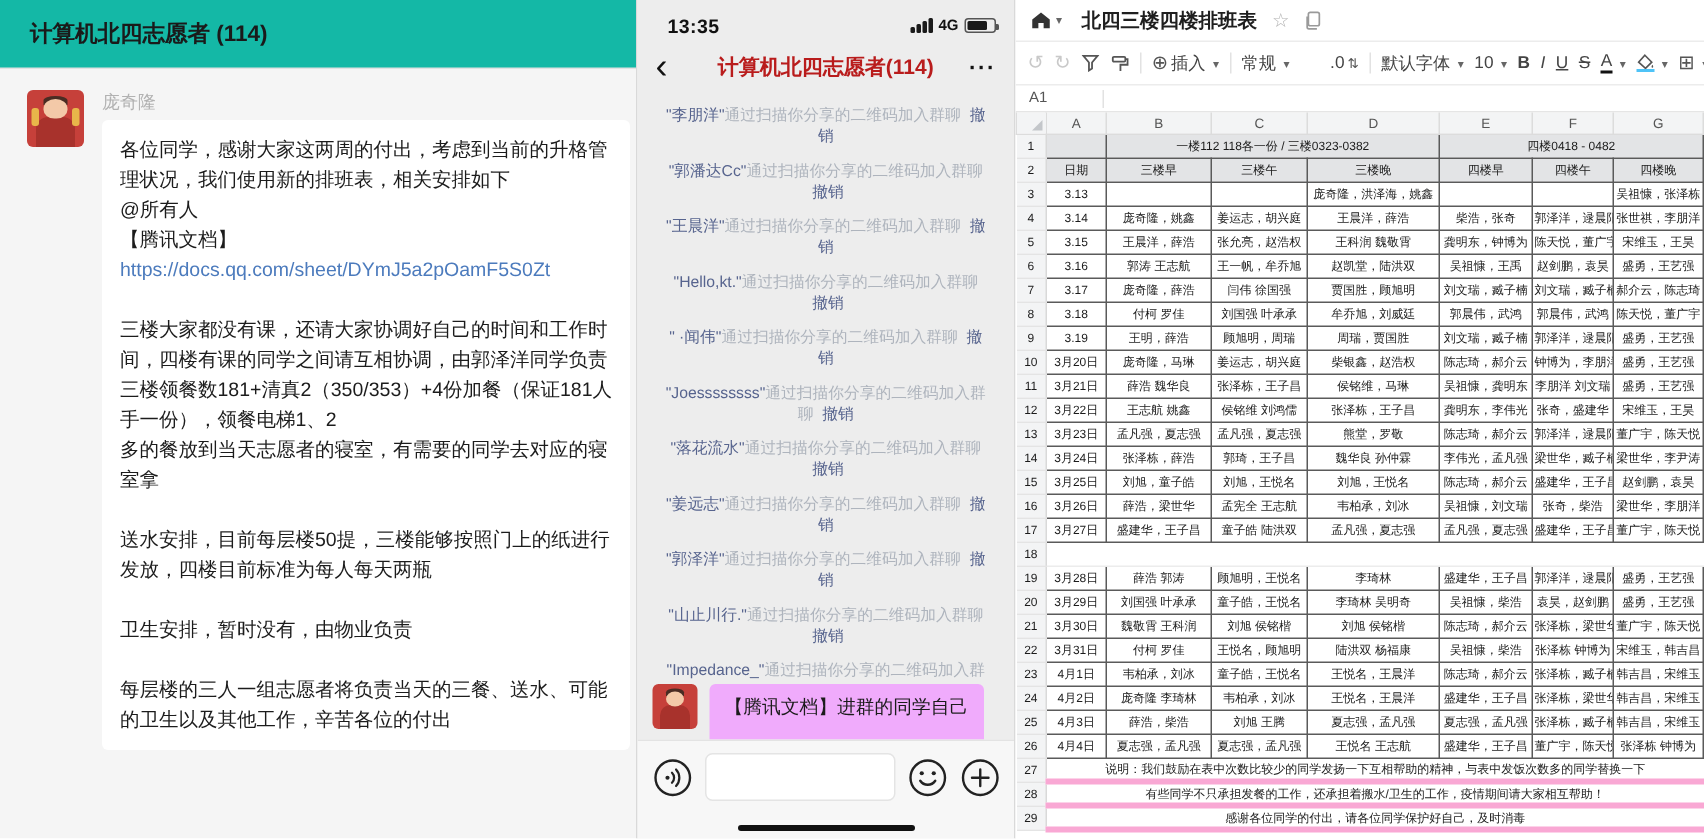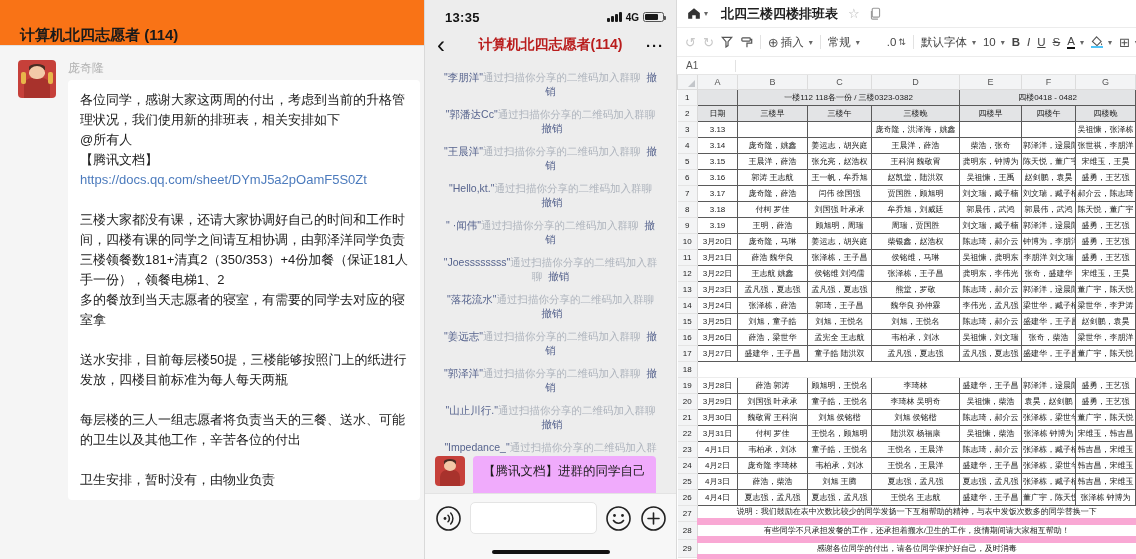--- a/index.html
+++ b/index.html
@@ -3,22 +3,22 @@
 <meta charset="utf-8">
 <style>
   * { margin:0; padding:0; box-sizing:border-box; }
   html,body { width:1136px; height:559px; overflow:hidden; background:#fff;
     font-family:"Liberation Sans","DejaVu Sans",sans-serif; }
   .page { position:relative; width:1136px; height:559px; background:#fff; }
 
   
   .left-panel { position:absolute; left:0; top:0; width:425px; height:559px;
     background:#f5f5f5; border-right:1px solid #d9d9d9; }
-  .left-header { height:46px; background:#f97316; border-bottom:1px solid #e2e2e2;
-    display:flex; align-items:flex-end; padding:0 20px; }
+  .left-header { height:46px; background:#14b8a6; border-bottom:1px solid #e2e2e2;
+    display:flex; align-items:center; padding:0 20px; }
   .left-title { font-size:15px; font-weight:bold; color:#1a1a1a; }
   .chat-body { position:relative; padding:14px 14px 0 18px; }
   .avatar { width:38px; height:38px; border-radius:4px; background:#c6403a;
     position:absolute; left:18px; top:14px; overflow:hidden; }
   .avatar .head { position:absolute; left:11px; top:6px; width:16px; height:13px;
     border-radius:50% 50% 45% 45%; background:#f3c9a8; }
   .avatar .hair { position:absolute; left:11px; top:4px; width:16px; height:6px;
     border-radius:50% 50% 0 0; background:#4a2c23; }
   .avatar .body { position:absolute; left:6px; top:18px; width:26px; height:20px;
     border-radius:8px 8px 0 0; background:#a8322c; }
@@ -97,21 +97,21 @@
   td.rn { background:#f3f4f5; color:#666; font-size:8.5px; border-right:1px solid #d9d9d9;
     border-bottom:1px solid #e4e4e4; }
   tr.colhead td { background:#f3f4f5; color:#555; font-size:9px; height:14px;
     border:1px solid #dcdcdc; border-top:none; }
   td.corner { position:relative; }
   td.corner::after { content:""; position:absolute; right:2px; bottom:2px;
     border-left:7px solid transparent; border-bottom:7px solid #c3c6ca; }
   td.bc { border:1px solid #5a5a5a; }
   td.hd { background:#e3e4e6; font-weight:500; }
   td.lc { border-bottom:1px solid #ececec; }
-  td.note { text-align:left; padding-left:4px; border-bottom:7px solid #f9a8d4; }
+  td.note { text-align:left; padding-left:4px; border-bottom:4px solid #f9a8d4; }
 
   svg { display:block; }
 </style>
 </head>
 <body>
 
 <div class="page">
 
   <div class="left-panel">
     <div class="left-header">
@@ -130,24 +130,24 @@
           <div class="msg-p"><div>各位同学，感谢大家这两周的付出，考虑到当前的升格管理状况，我们使用新的排班表，相关安排如下</div><div>@所有人</div><div>【腾讯文档】</div><a class="msg-link" href="#">https://docs.qq.com/sheet/DYmJ5a2pOamF5S0Zt</a></div>
           <div class="msg-p">
             <div>三楼大家都没有课，还请大家协调好自己的时间和工作时间，四楼有课的同学之间请互相协调，由郭泽洋同学负责</div>
             <div>三楼领餐数181+清真2（350/353）+4份加餐（保证181人手一份），领餐电梯1、2</div>
             <div>多的餐放到当天志愿者的寝室，有需要的同学去对应的寝室拿</div>
           </div>
           <div class="msg-p">
             <div>送水安排，目前每层楼50提，三楼能够按照门上的纸进行发放，四楼目前标准为每人每天两瓶</div>
           </div>
           <div class="msg-p">
-            <div>每层楼的三人一组志愿者将负责当天的三餐、送水、可能的卫生以及其他工作，辛苦各位的付出</div>
+            <div>卫生安排，暂时没有，由物业负责</div>
           </div>
           <div class="msg-p">
-            <div>卫生安排，暂时没有，由物业负责</div>
+            <div>每层楼的三人一组志愿者将负责当天的三餐、送水、可能的卫生以及其他工作，辛苦各位的付出</div>
           </div>
         </div>
     </div>
   </div>
 
   <div class="mid-panel">
     <div class="status-bar">
       <span class="status-time">13:35</span>
       <span class="status-right">
         <span class="sig">

